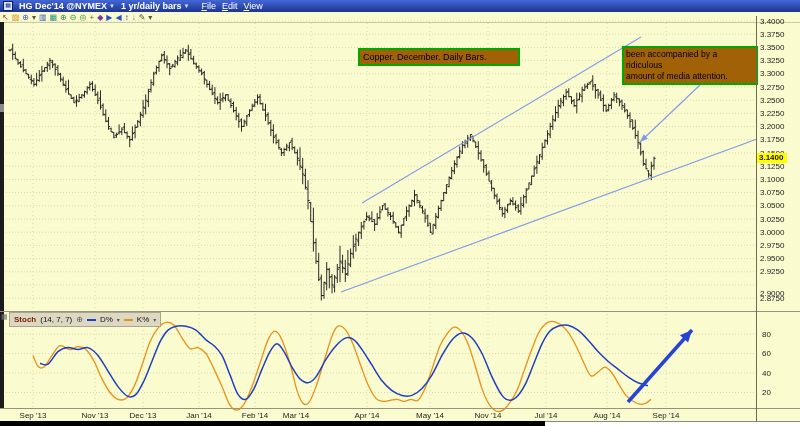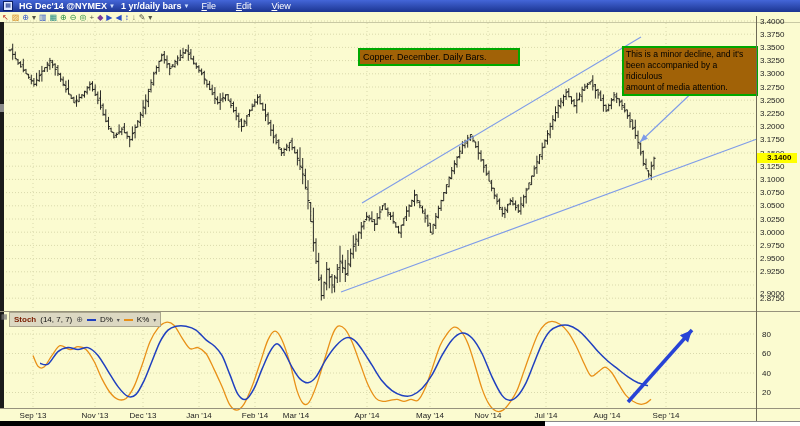--- a/index.html
+++ b/index.html
@@ -6,33 +6,33 @@
   body{width:800px;height:426px;position:relative;overflow:hidden;
        font-family:"Liberation Sans", sans-serif;background:#FBFBD0;}
   
   .titlebar{position:absolute;left:0;top:0;width:800px;height:12px;
             background:linear-gradient(#4466d8,#1c3591);
             display:flex;align-items:center;gap:6px;padding:0 3px;box-sizing:border-box;}
   .titlebar .app-icon{width:8px;height:8px;background:#dfe8ff;border:1px solid #0a1f66;
             display:inline-block;font-size:6px;line-height:7px;color:#1c3591;text-align:center;}
   .tsel{color:#fff;font-size:9px;font-weight:bold;display:flex;align-items:center;gap:2px;cursor:default;}
   .tsel .caret{font-size:6px;color:#cfe0ff;}
-  .menu{color:#fff;font-size:9px;display:flex;gap:20px;margin-left:6px;}
+  .menu{color:#fff;font-size:9px;display:flex;gap:6px;margin-left:6px;}
   .menu span u{text-decoration:underline;}
   
   .toolbar{position:absolute;left:0;top:12px;width:800px;height:10px;display:flex;
            align-items:center;gap:3px;padding-left:2px;background:#FBFBD0;}
   .tbi{font-size:8px;line-height:9px;height:9px;display:inline-block;cursor:default;}
   .rule-top{position:absolute;left:0;top:22px;width:800px;height:1px;background:#c9c9a4;}
   
   svg#gfx{position:absolute;left:0;top:0;}
   
   .ytick{position:absolute;left:760px;font-size:8px;color:#222;height:9px;line-height:9px;}
-  .price-tag{position:absolute;left:757px;width:40px;height:10px;background:#FFFF00;
-             font-size:8px;font-weight:bold;color:#201000;line-height:10px;padding-left:10px;box-sizing:border-box;}
+  .price-tag{position:absolute;left:757px;width:30px;height:10px;background:#FFFF00;
+             font-size:8px;font-weight:bold;color:#201000;line-height:10px;padding-left:2px;box-sizing:border-box;}
   .stick{position:absolute;left:762px;font-size:8px;color:#222;height:9px;line-height:9px;}
   .xtick{position:absolute;top:411px;font-size:8px;color:#222;white-space:nowrap;transform:translateX(-50%);}
   
   .note{position:absolute;border:2px solid #00A800;background:#a16207;color:#000;}
   .note1{left:358px;top:48px;width:152px;height:14px;font-size:9px;line-height:14px;padding:0 3px;}
   .note2{left:622px;top:46px;width:128px;font-size:8.6px;line-height:11px;padding:1px 2px;}
   
   .ind-gicon{position:absolute;left:1px;top:313px;font-size:7px;color:#777;}
   .chip{position:absolute;left:9px;top:312px;height:13px;display:flex;align-items:center;gap:4px;
         background:#DCD8C2;border:1px solid #aaa68e;padding:0 4px;font-size:8px;color:#111;}
@@ -195,21 +195,20 @@
     <div class="xtick" style="left: 367px;">Apr '14</div>
     <div class="xtick" style="left: 430px;">May '14</div>
     <div class="xtick" style="left: 488px;">Nov '14</div>
     <div class="xtick" style="left: 546px;">Jul '14</div>
     <div class="xtick" style="left: 607px;">Aug '14</div>
     <div class="xtick" style="left: 666px;">Sep '14</div>
   </div>
 
 <div class="note note1">Copper. December. Daily Bars.</div>
 <div class="note note2">
-  <div>This is a minor decline, and it's</div>
   <div>been accompanied by a  ridiculous</div>
   <div>amount of media attention.</div>
 </div>
 
 <span class="ind-gicon">▦</span>
 <div class="chip">
   <span class="iname">Stoch</span>
   <span>(14, 7, 7)</span>
   <span class="plus">⊕</span>
   <span class="dash" id="dash-d" style="background: rgb(32, 64, 191);"></span>

